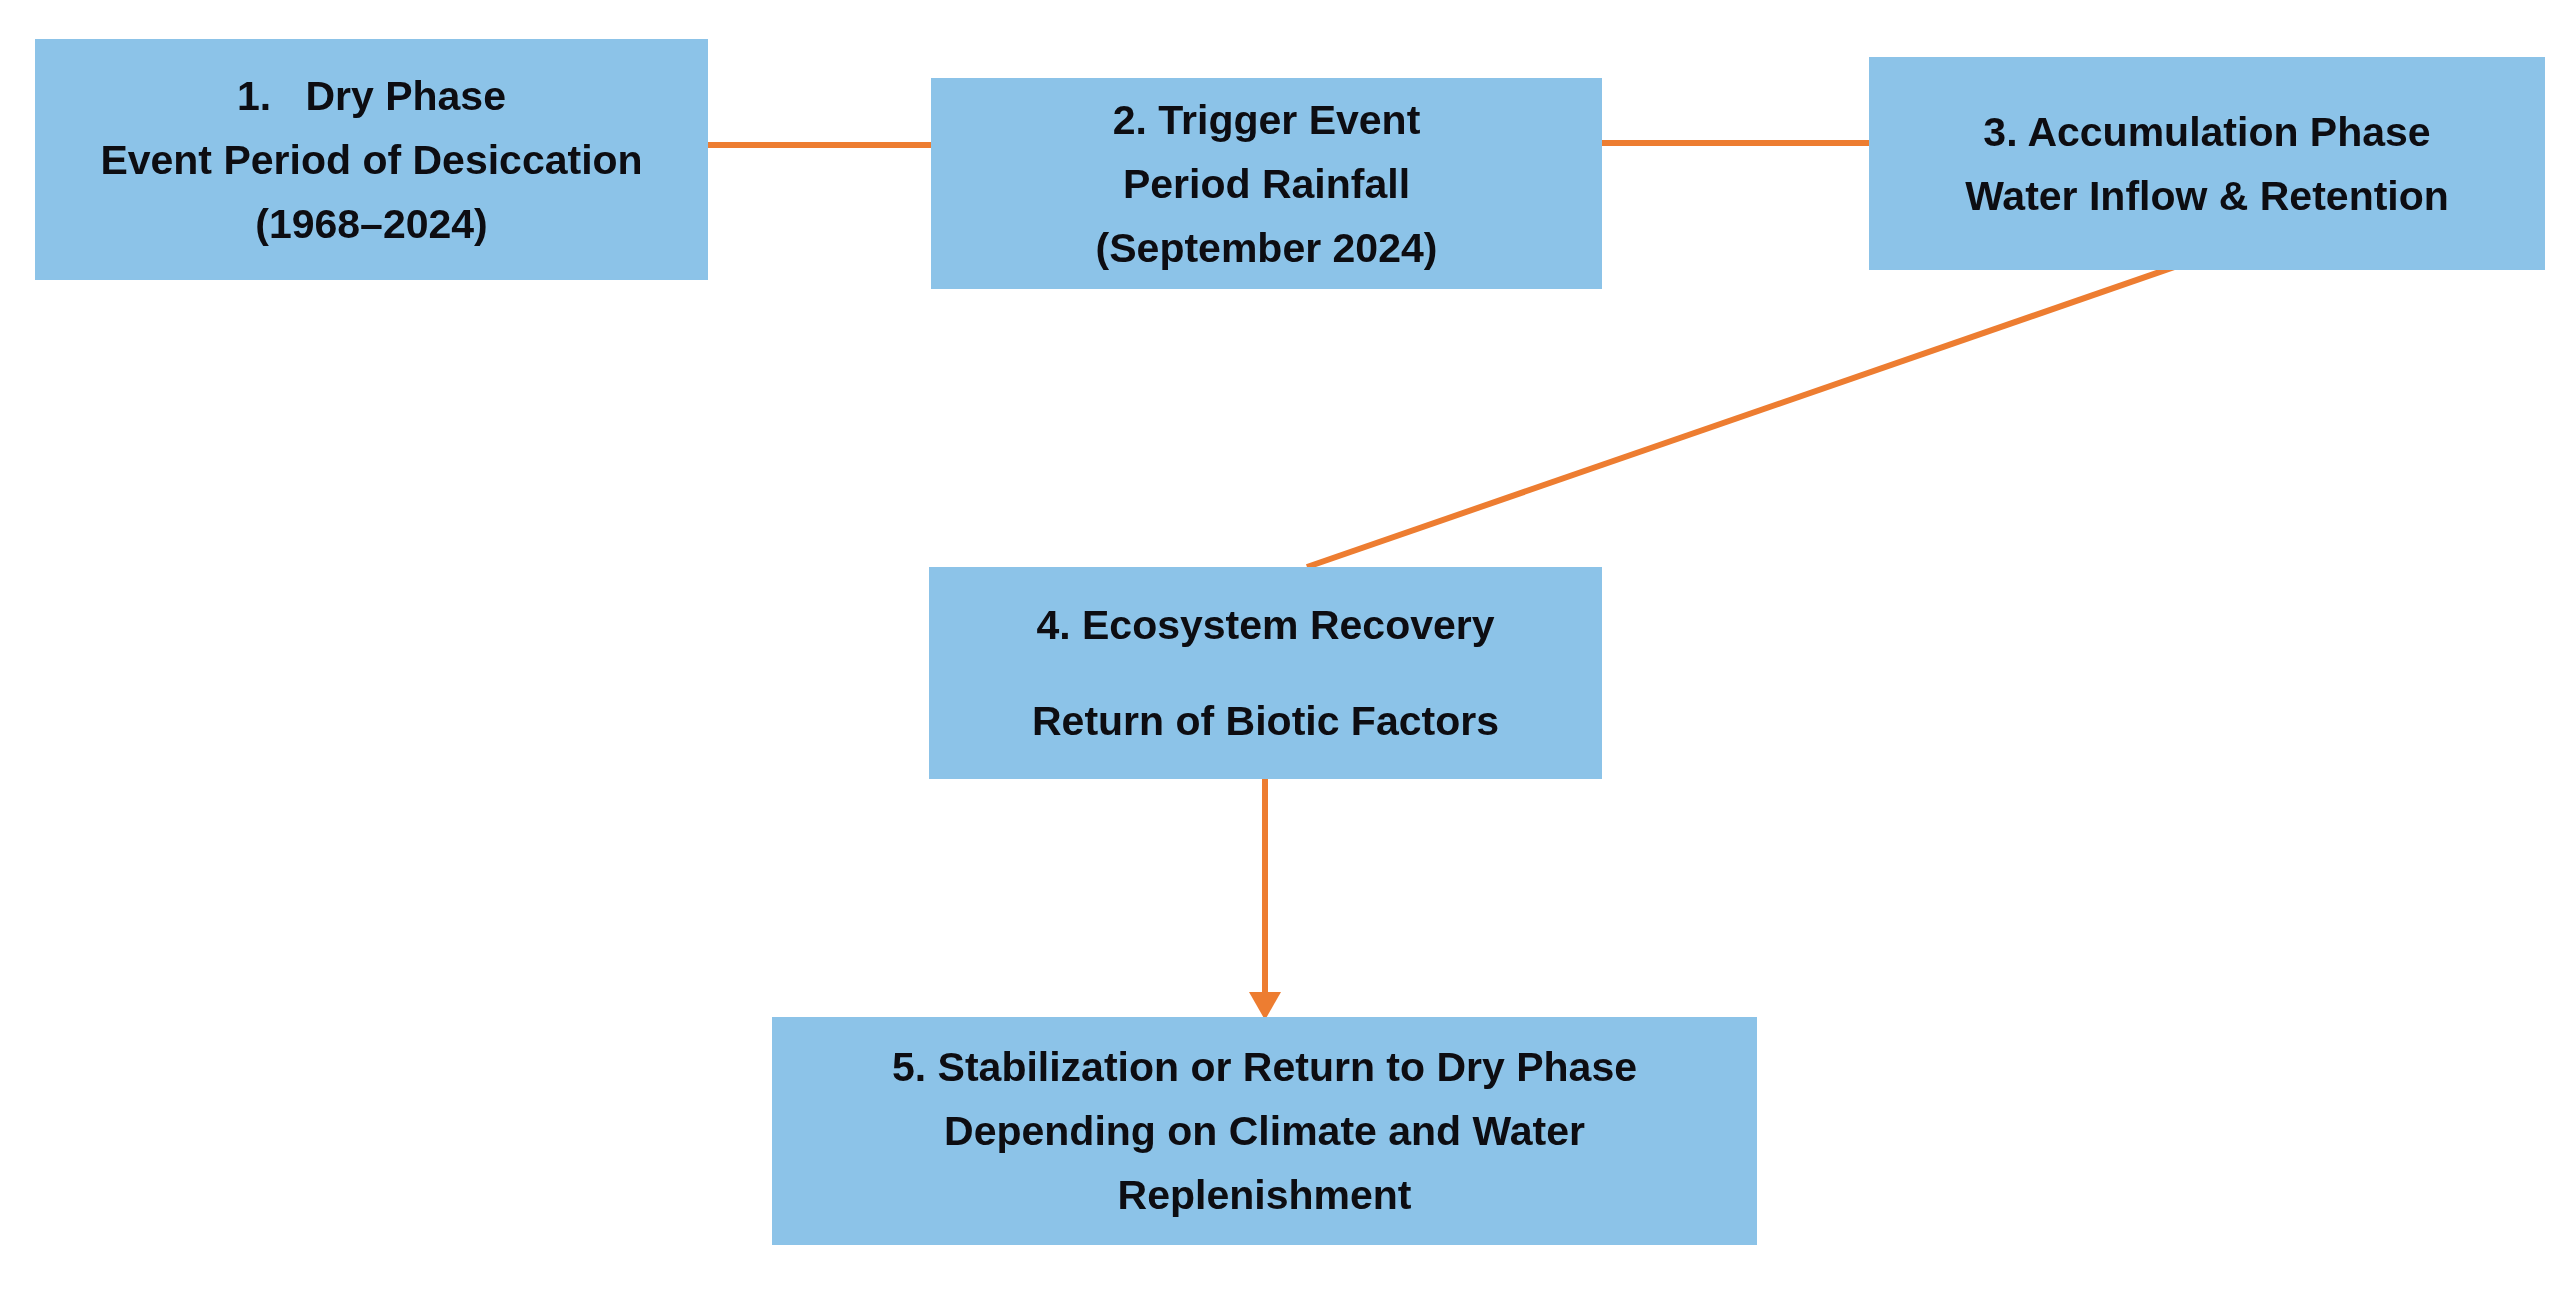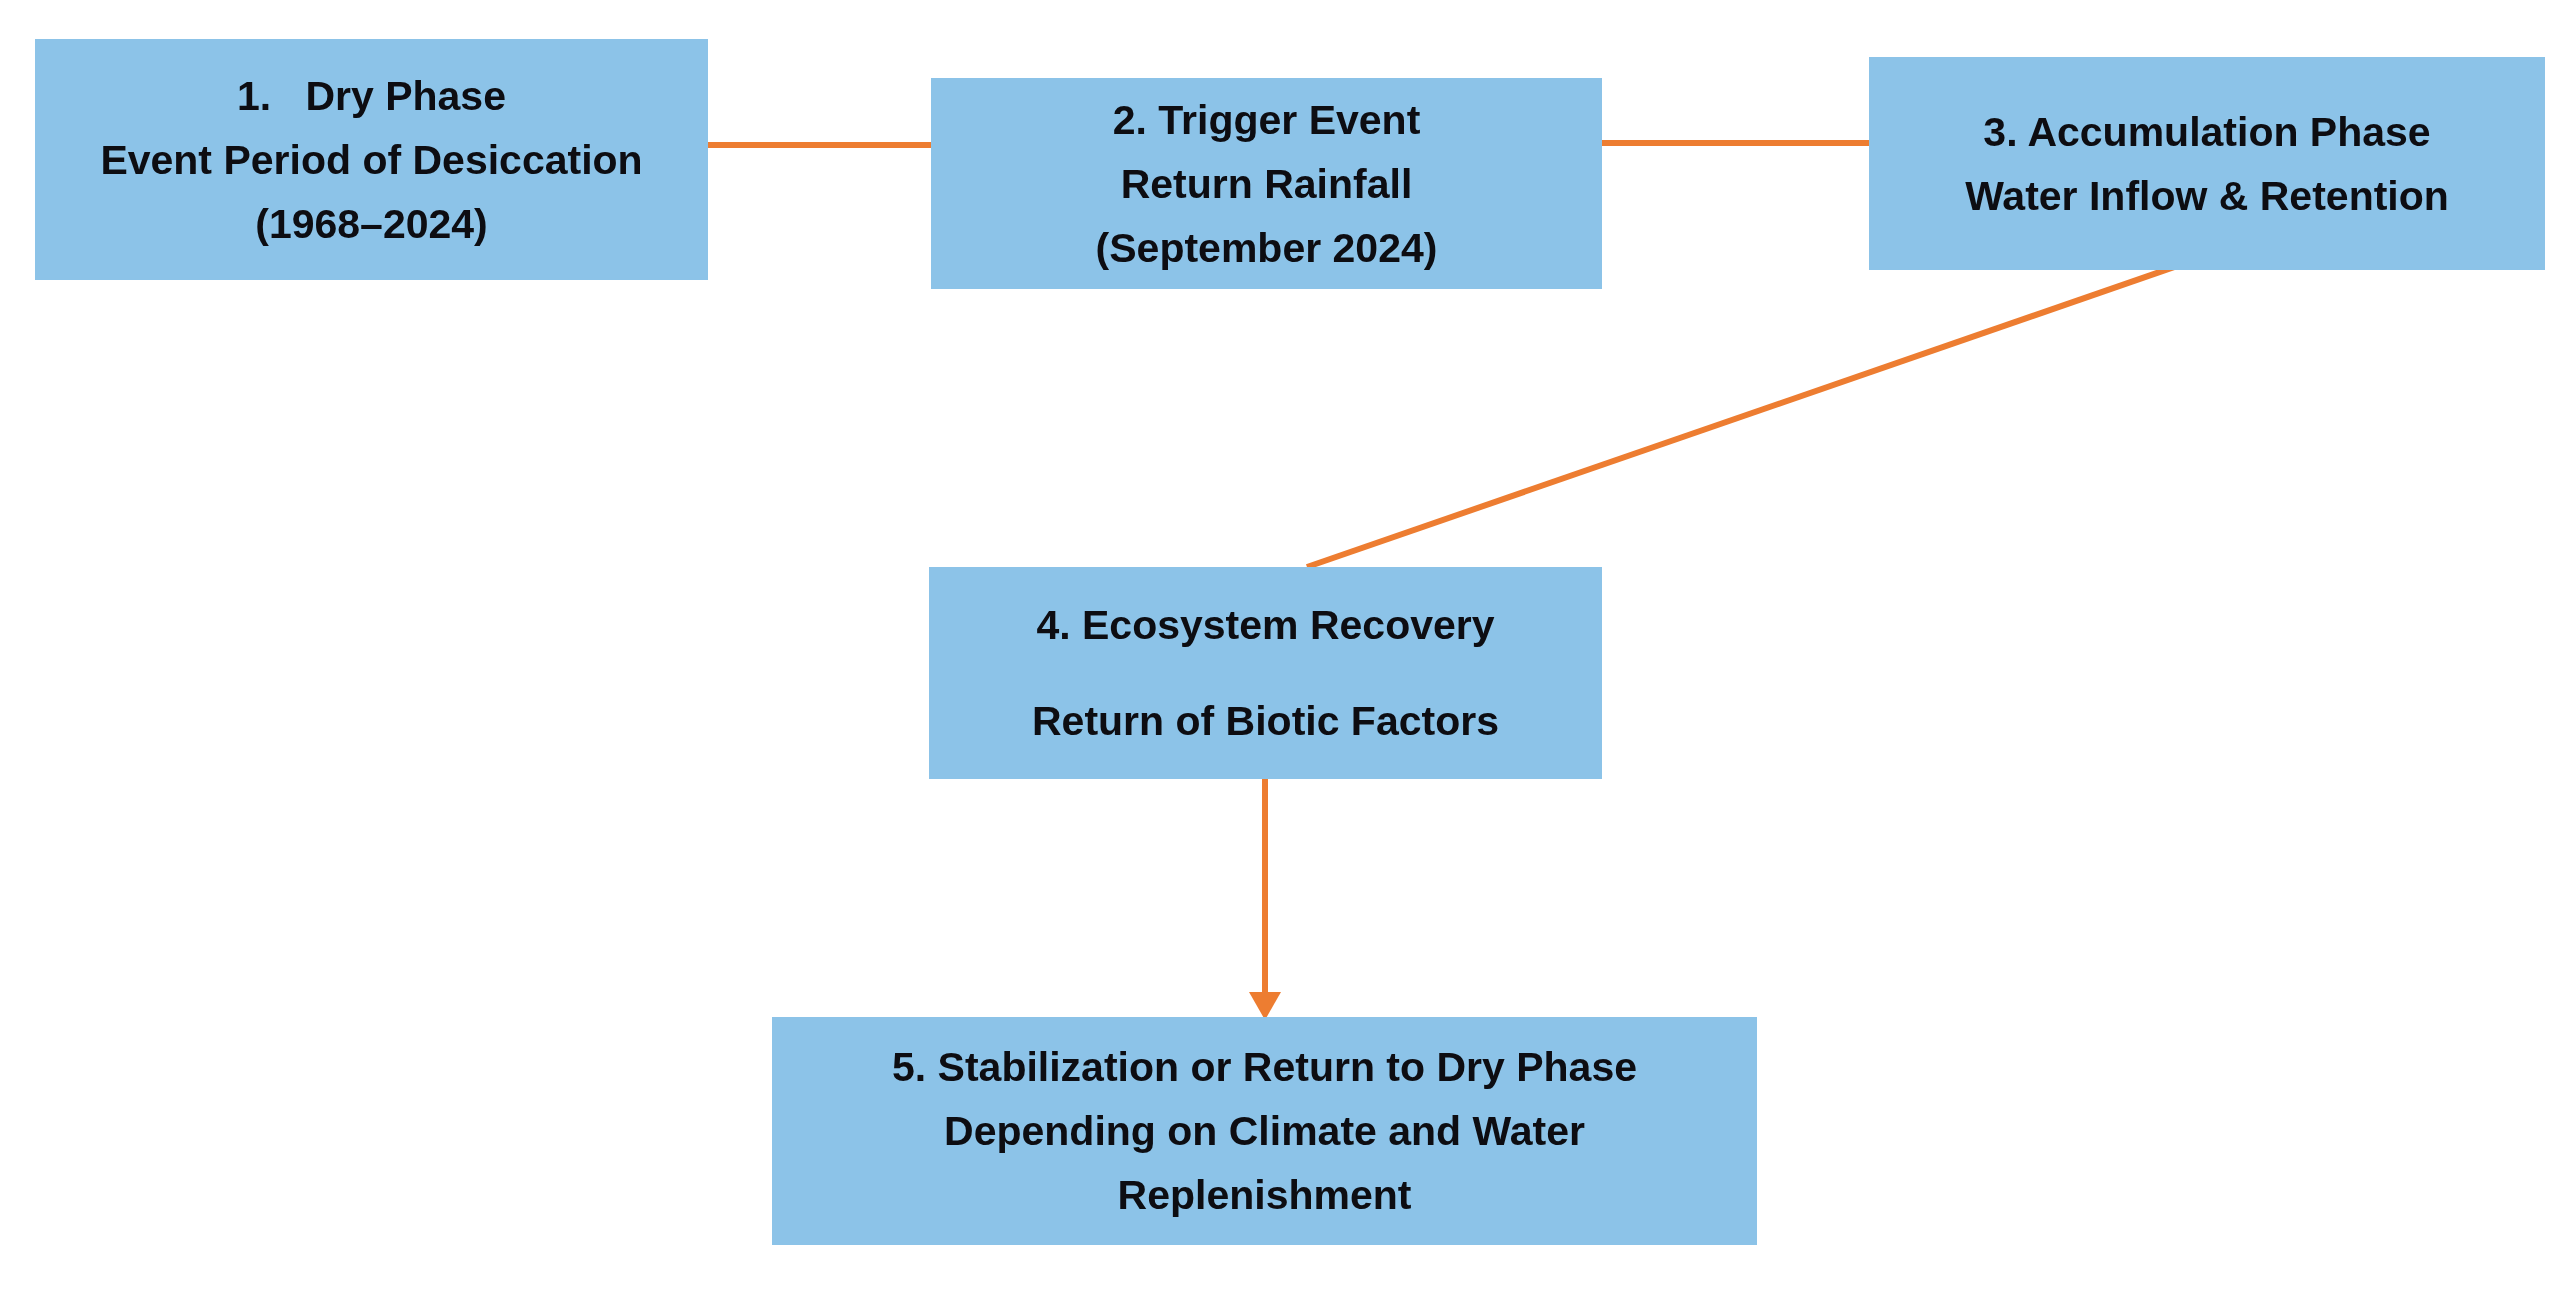--- a/index.html
+++ b/index.html
@@ -57,21 +57,21 @@
   <div class="arrowhead" style="left:1249px;top:992px;"></div>
 
   <div class="node" style="left:35px;top:39px;width:673px;height:241px;">
     <span class="line">1.&nbsp;&nbsp;&nbsp;Dry Phase</span>
     <span class="line">Event Period of Desiccation</span>
     <span class="line">(1968–2024)</span>
   </div>
 
   <div class="node" style="left:931px;top:46px;width:671px;height:211px;margin-top:32px;">
     <span class="line">2. Trigger Event</span>
-    <span class="line">Return Rainfall</span>
+    <span class="line">Period Rainfall</span>
     <span class="line">(September 2024)</span>
   </div>
 
   <div class="node" style="left:1869px;top:44px;width:676px;height:213px;margin-top:13px;">
     <span class="line">3. Accumulation Phase</span>
     <span class="line">Water Inflow &amp; Retention</span>
   </div>
 
   <div class="node" style="left:929px;top:567px;width:673px;height:212px;gap:32px;">
     <span class="line">4. Ecosystem Recovery</span>

